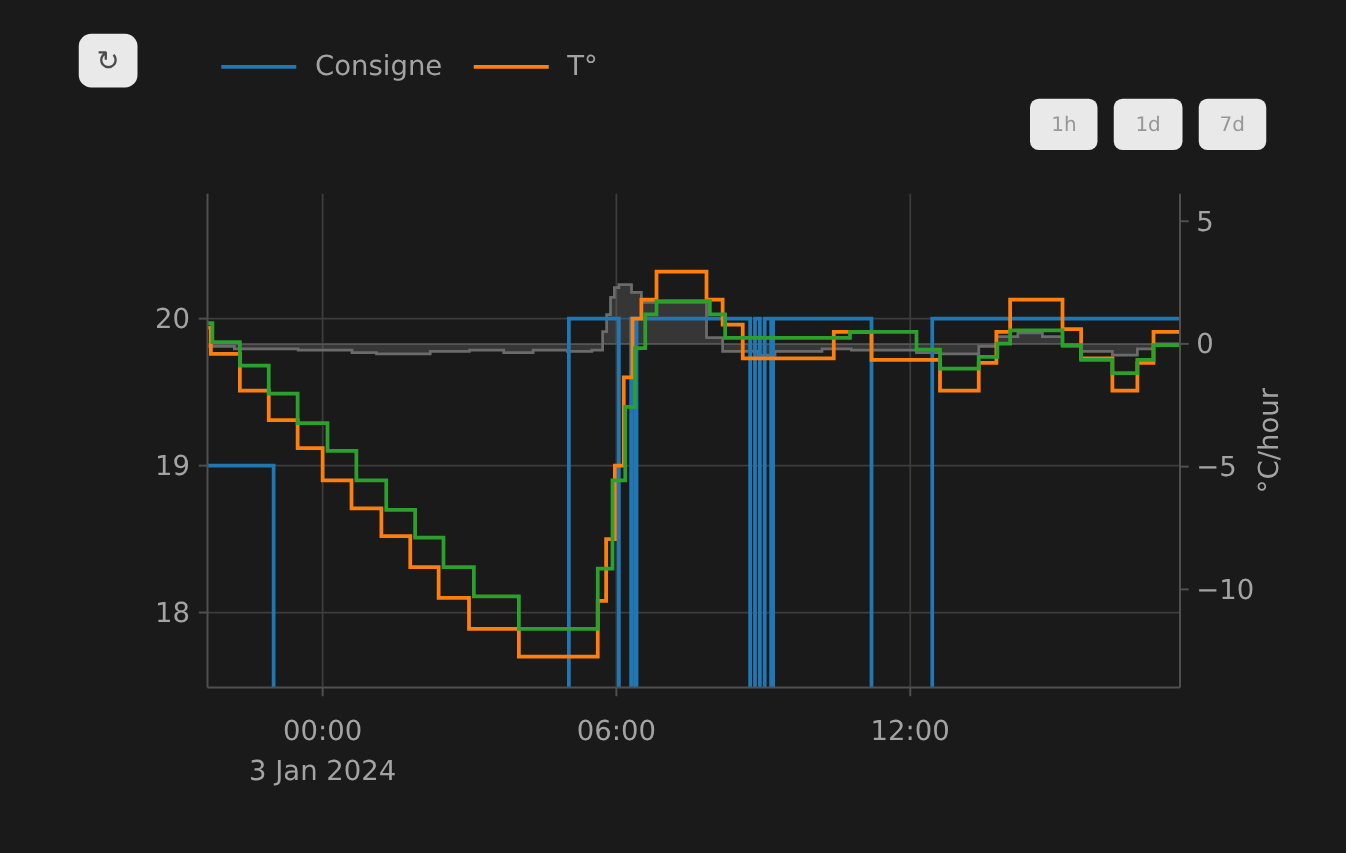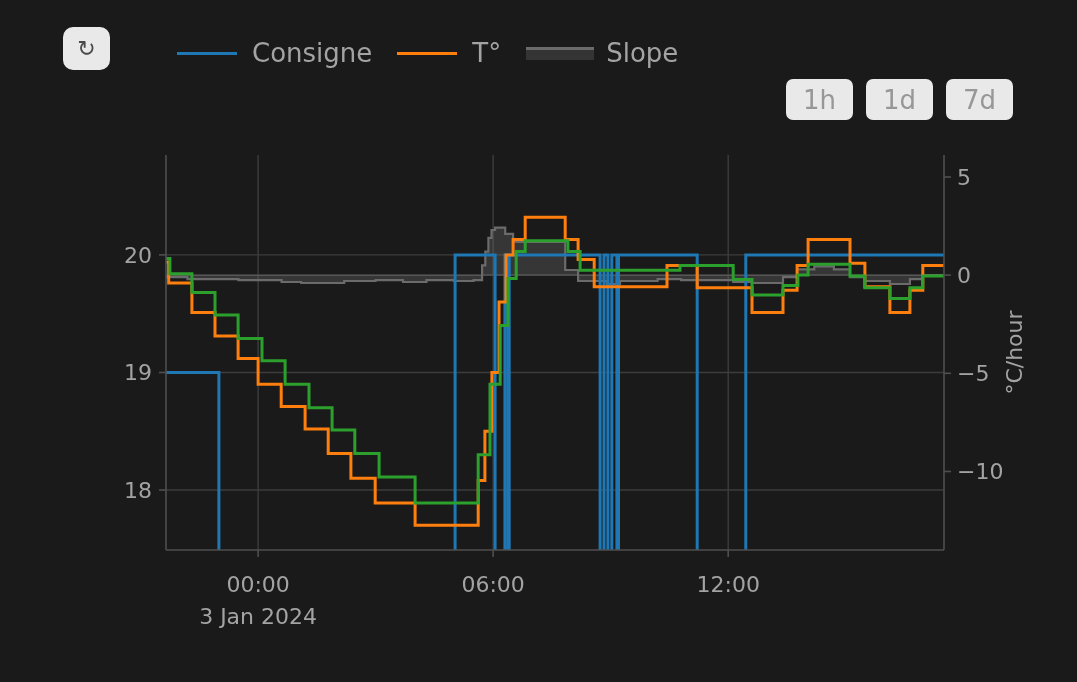--- a/index.html
+++ b/index.html
@@ -5,48 +5,44 @@
   html,body{margin:0;padding:0;background:#1a1a1a;width:1077px;height:682px;overflow:hidden;
     font-family:"DejaVu Sans","Liberation Sans",sans-serif;}
   .stage{position:relative;width:1077px;height:682px;background:#1a1a1a;}
   .refresh-btn{position:absolute;left:63px;top:27px;width:47px;height:43px;background:#e9e9e9;
     border:none;border-radius:10px;cursor:pointer;display:flex;align-items:center;justify-content:center;
     font-size:22px;color:#4a4a4a;line-height:1;}
   .legend{position:absolute;left:177px;top:40px;display:flex;align-items:center;height:26px;}
   .legend .item{display:flex;align-items:center;cursor:pointer;}
   .legend .sample{width:60px;height:3px;margin-right:15px;background:#888;}
   .legend .sample.area{width:68px;height:10px;margin-right:12px;}
-  .legend .lbl{font-size:26px;color:#a3a3a3;margin-right:25px;white-space:nowrap;}
+  .legend .lbl{font-size:22px;color:#a3a3a3;margin-right:25px;white-space:nowrap;}
   .ranges{position:absolute;top:79px;right:64px;display:flex;gap:13px;}
   .ranges button{height:41px;padding:0 17px;background:#e9e9e9;color:#979797;border:none;
-    border-radius:7px;font-size:26px;font-family:inherit;cursor:pointer;}
+    border-radius:7px;font-size:16px;font-family:inherit;cursor:pointer;}
   svg#chart{position:absolute;left:0;top:0;}
   svg text{font-family:"DejaVu Sans","Liberation Sans",sans-serif;}
 </style>
 </head>
 <body>
 
 <div class="stage">
 
   <button class="refresh-btn">
     <span>↻</span>
   </button>
 
   <div class="legend">
     <div class="item">
       <span class="sample" style="background: rgb(31, 119, 180);"></span>
       <span class="lbl">Consigne</span>
     </div>
     <div class="item">
       <span class="sample" style="background: rgb(255, 127, 14);"></span>
       <span class="lbl">T°</span>
-    </div>
-    <div class="item">
-      <span class="sample area" style="background: rgb(52, 52, 52); border-top: 3px solid rgb(107, 107, 107);"></span>
-      <span class="lbl" style="margin-right:0">Slope</span>
     </div>
   </div>
 
   <div class="ranges">
     <button>1h</button>
     <button>1d</button>
     <button>7d</button>
   </div>
 
   <svg id="chart" width="1077" height="682" viewBox="0 0 1077 682">

